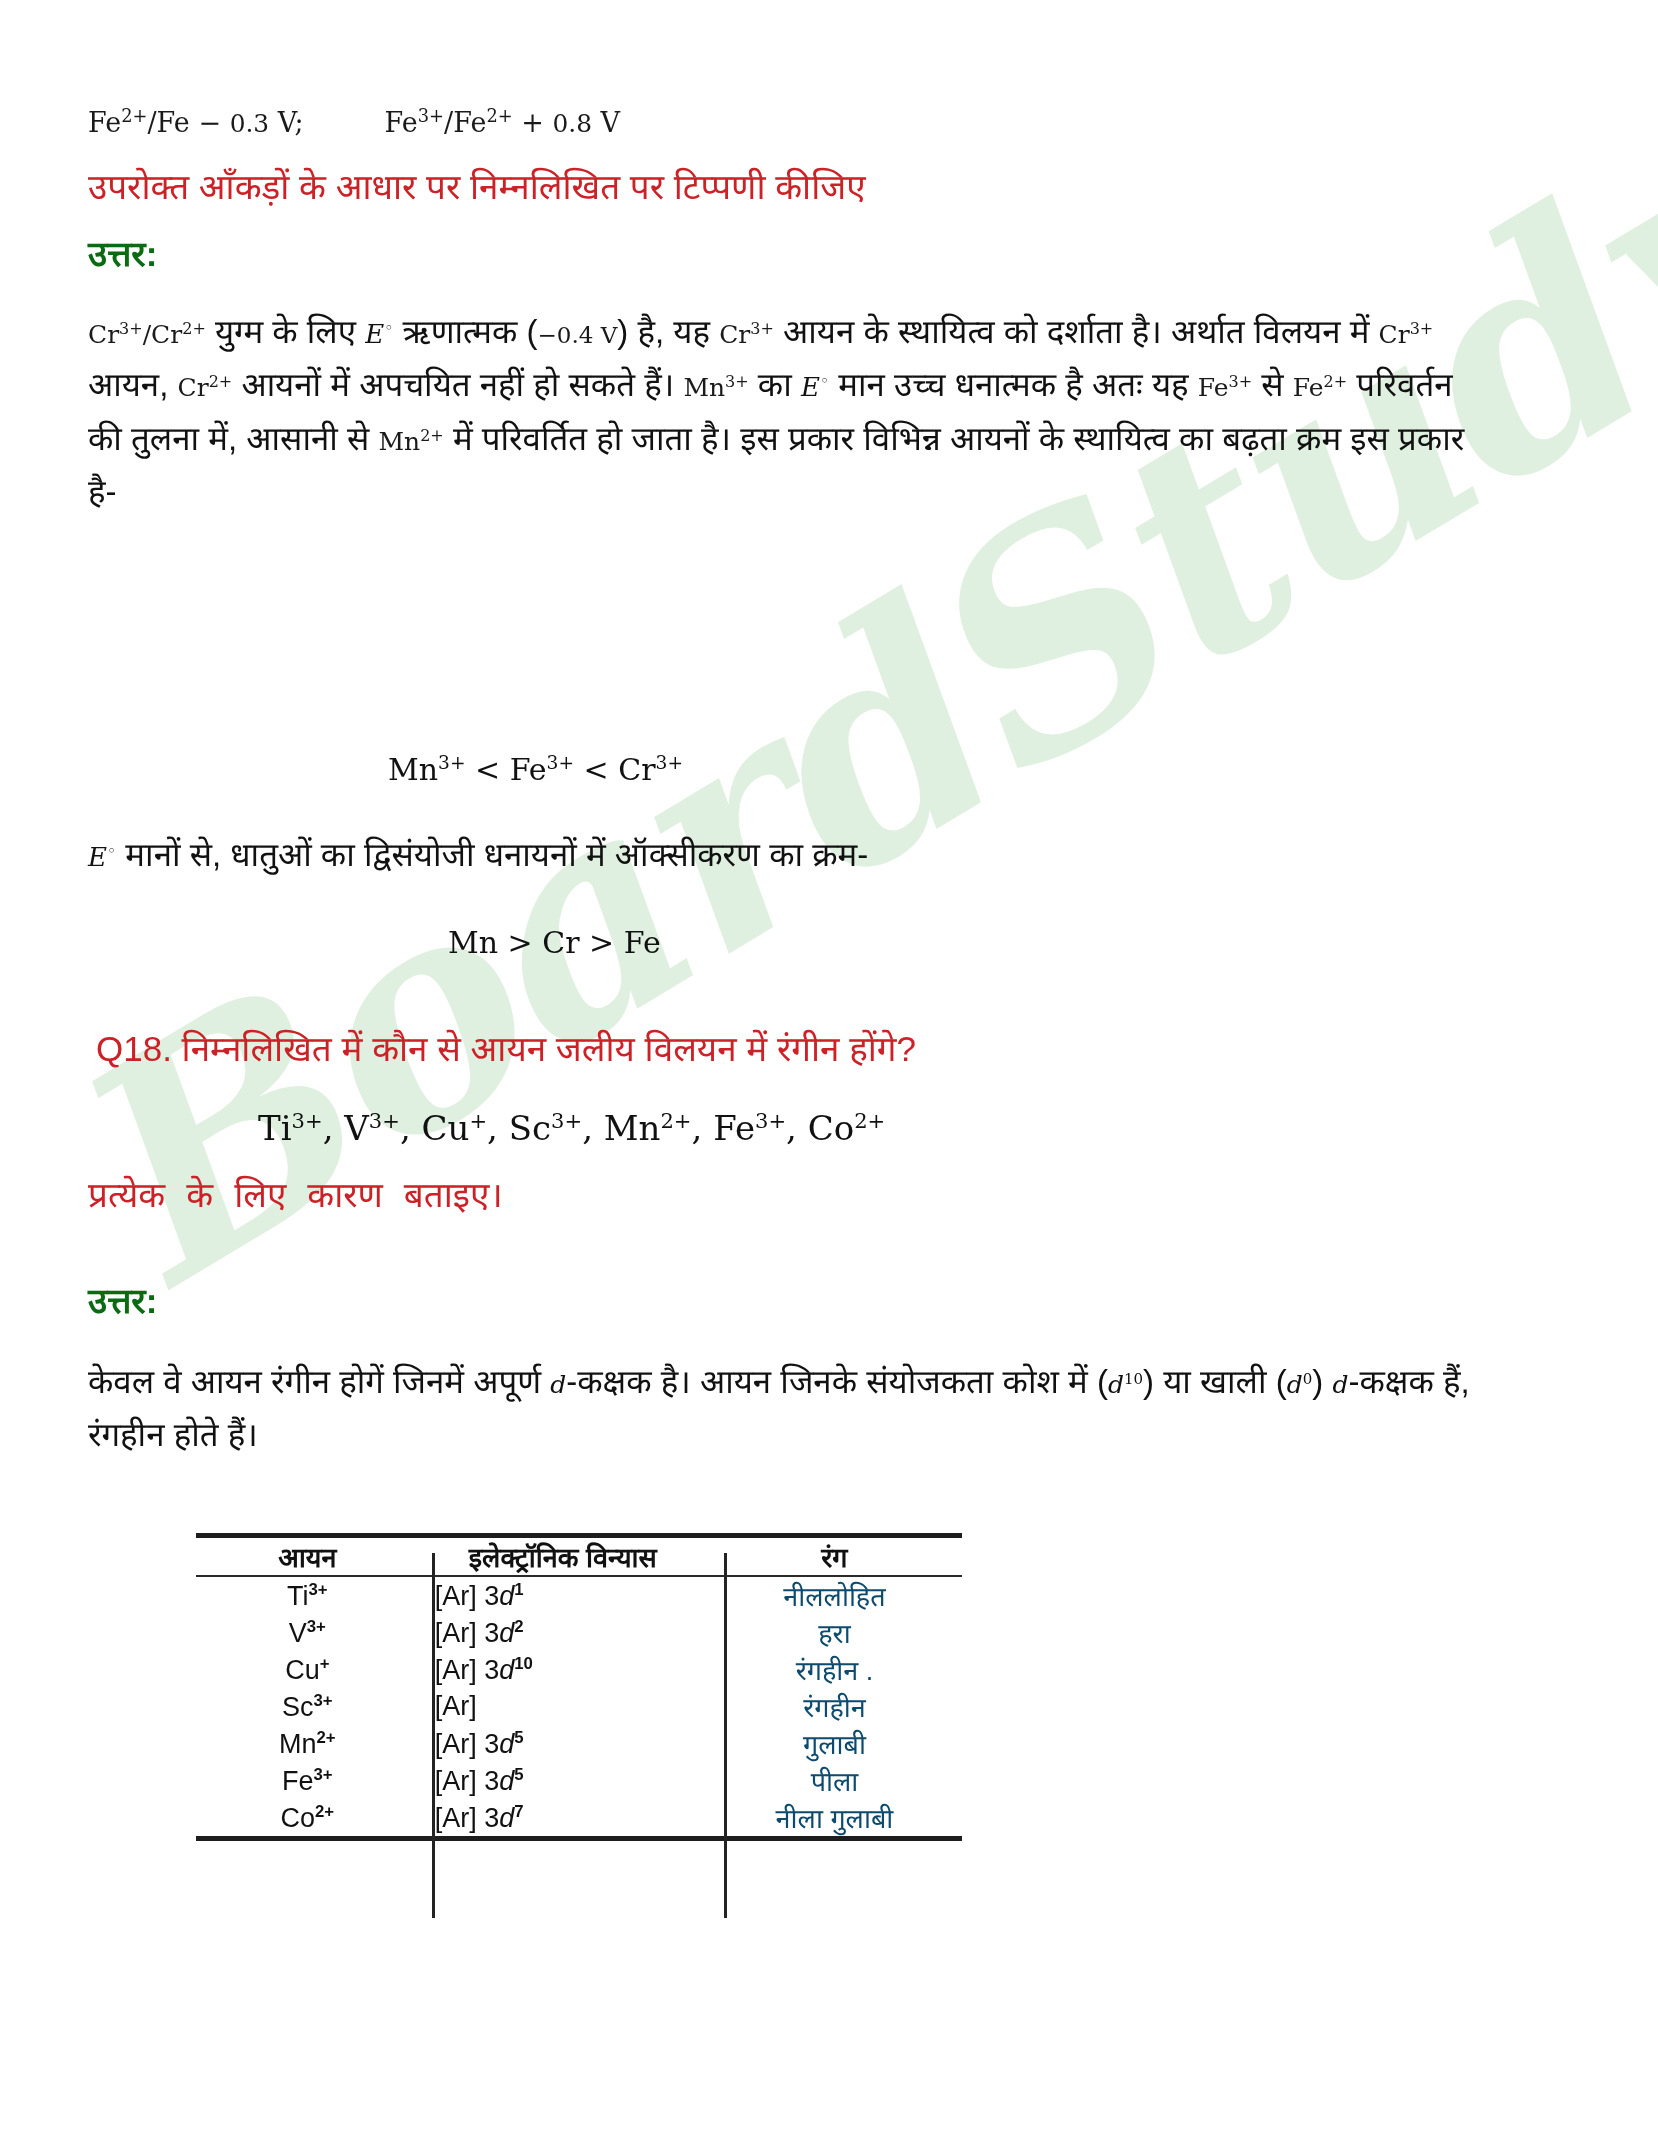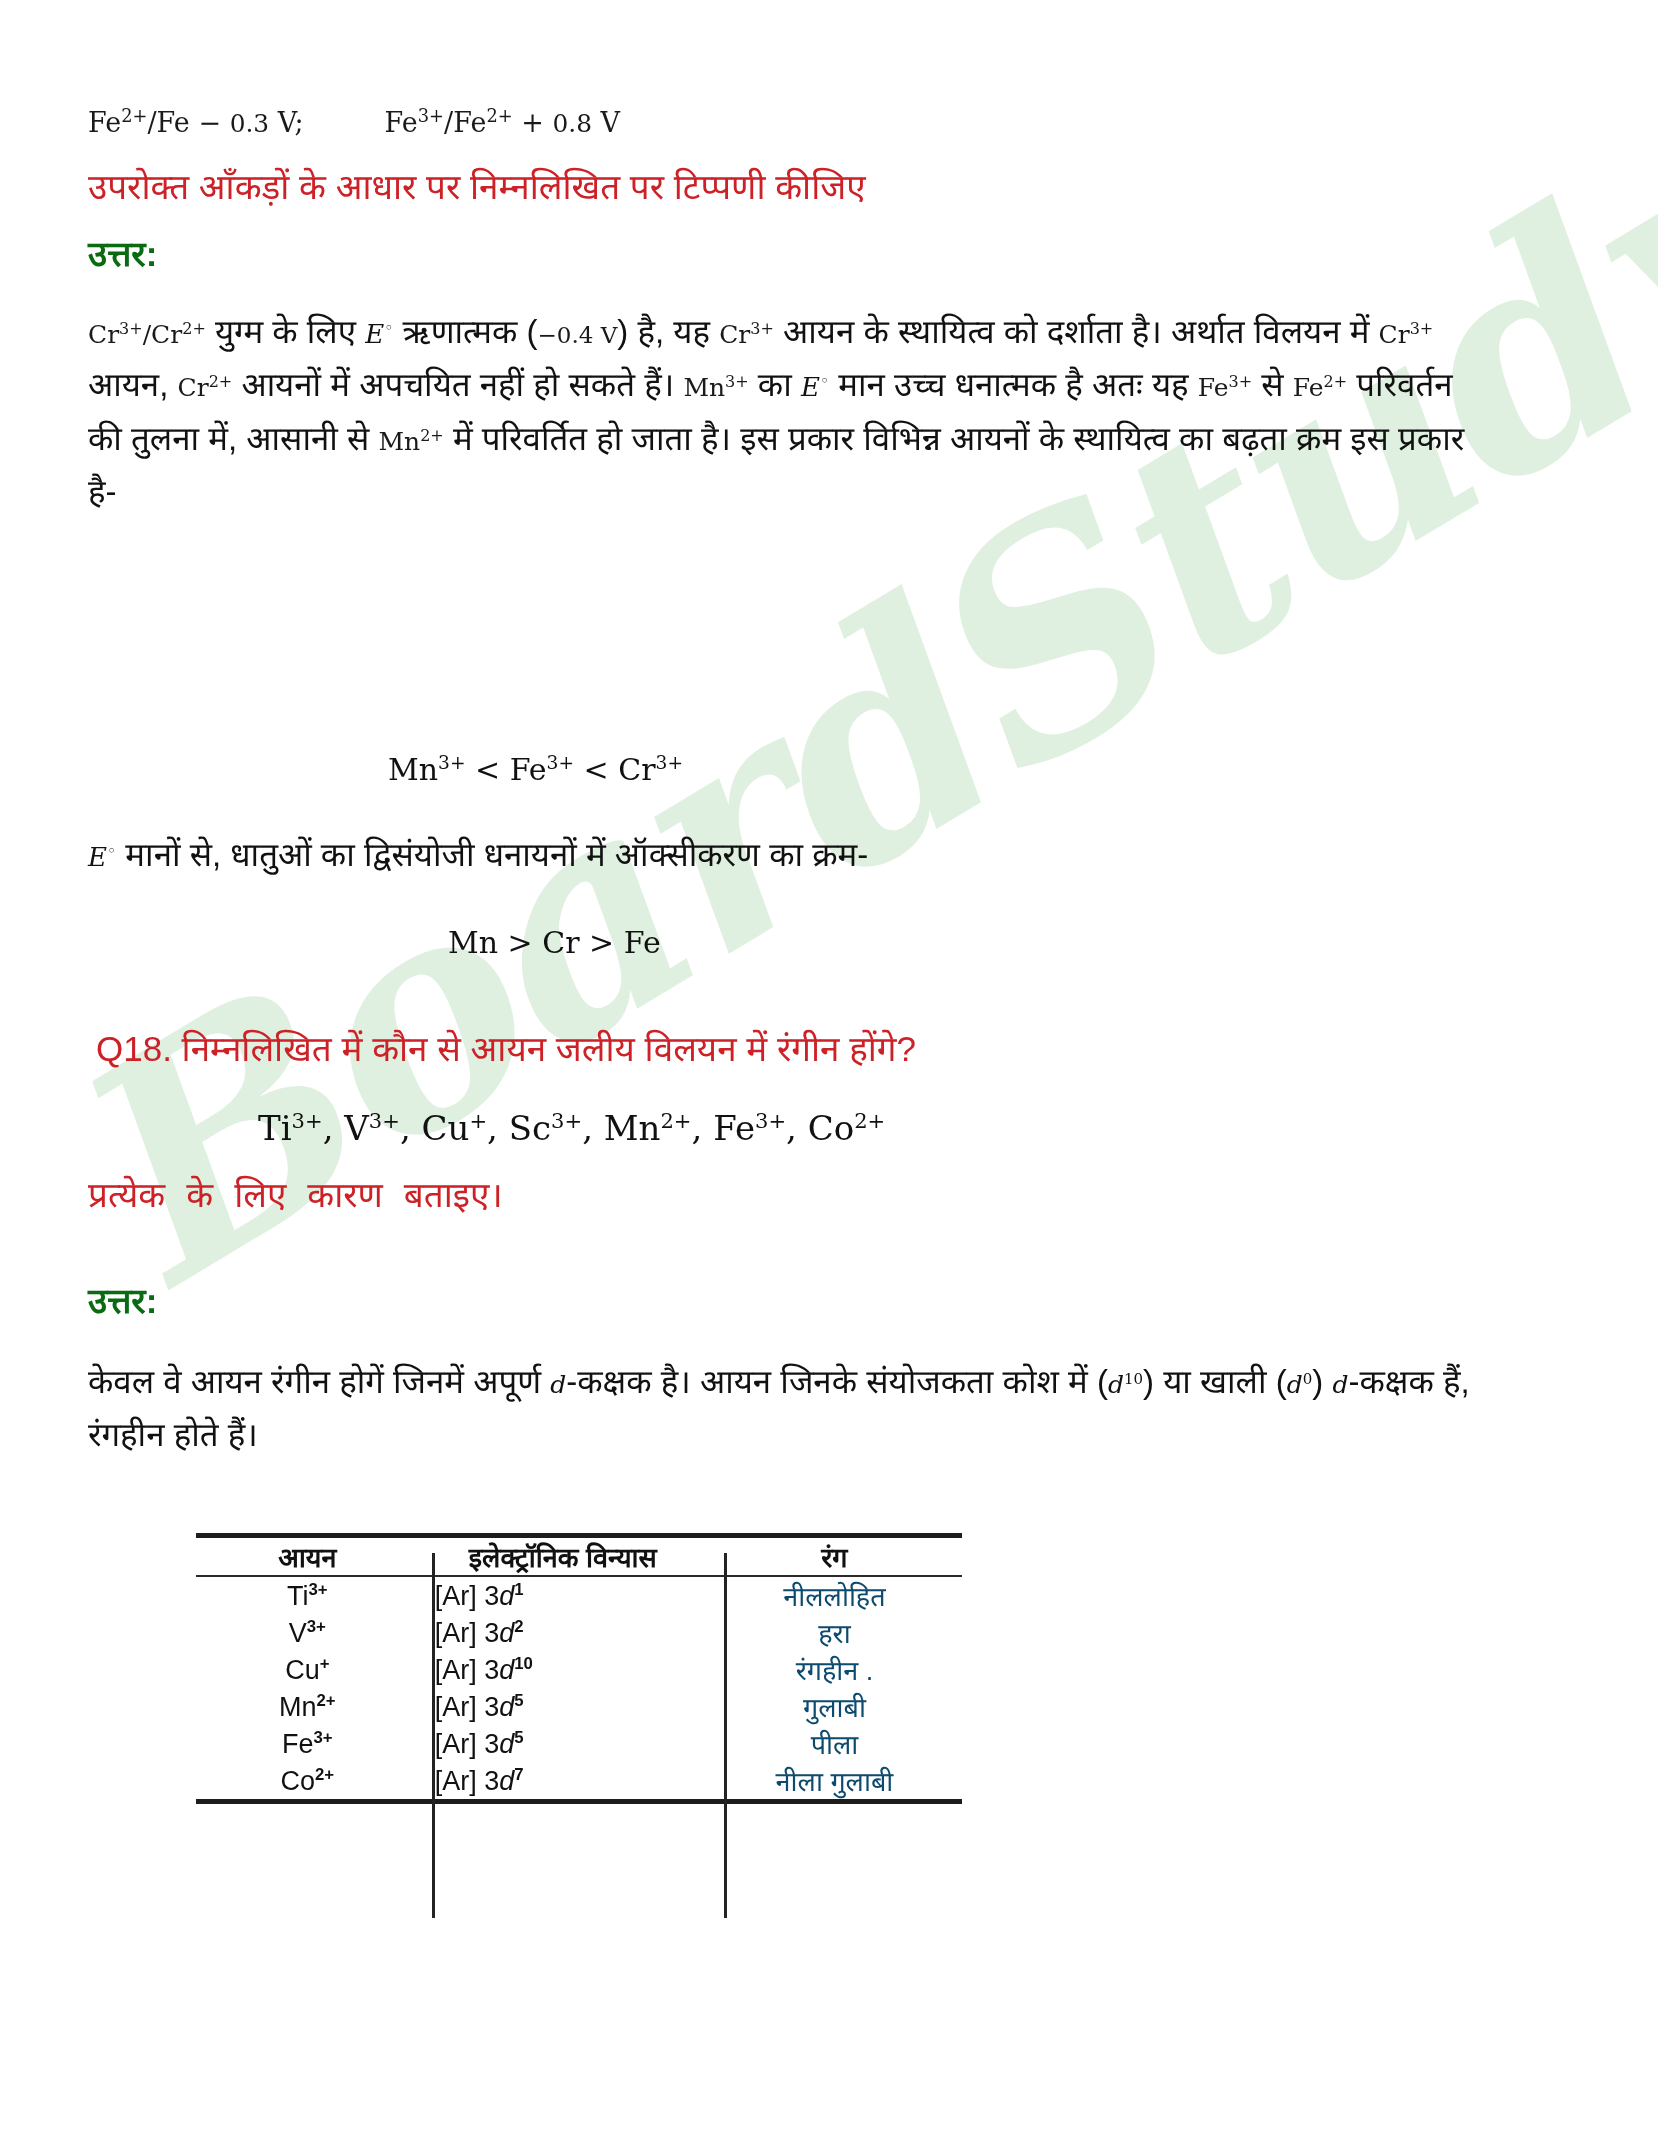--- a/index.html
+++ b/index.html
@@ -246,20 +246,25 @@
           <td class="col-ion ion-cell">V<sup>3+</sup></td>
           <td class="col-conf conf-cell">[Ar] 3<span class="orb">d</span><sup>2</sup></td>
           <td class="col-color hindi">हरा</td>
         </tr>
         <tr class="body-row">
           <td class="col-ion ion-cell">Cu<sup>+</sup></td>
           <td class="col-conf conf-cell">[Ar] 3<span class="orb">d</span><sup>10</sup></td>
           <td class="col-color hindi">रंगहीन .</td>
         </tr>
         <tr class="body-row">
+          <td class="col-ion ion-cell">Sc<sup>3+</sup></td>
+          <td class="col-conf conf-cell">[Ar]</td>
+          <td class="col-color hindi">रंगहीन</td>
+        </tr>
+        <tr class="body-row">
           <td class="col-ion ion-cell">Mn<sup>2+</sup></td>
           <td class="col-conf conf-cell">[Ar] 3<span class="orb">d</span><sup>5</sup></td>
           <td class="col-color hindi">गुलाबी</td>
         </tr>
         <tr class="body-row">
           <td class="col-ion ion-cell">Fe<sup>3+</sup></td>
           <td class="col-conf conf-cell">[Ar] 3<span class="orb">d</span><sup>5</sup></td>
           <td class="col-color hindi">पीला</td>
         </tr>
         <tr class="body-row">

